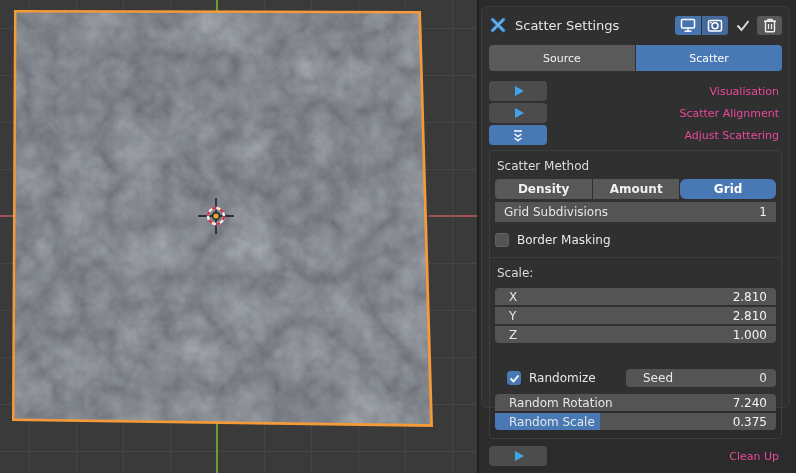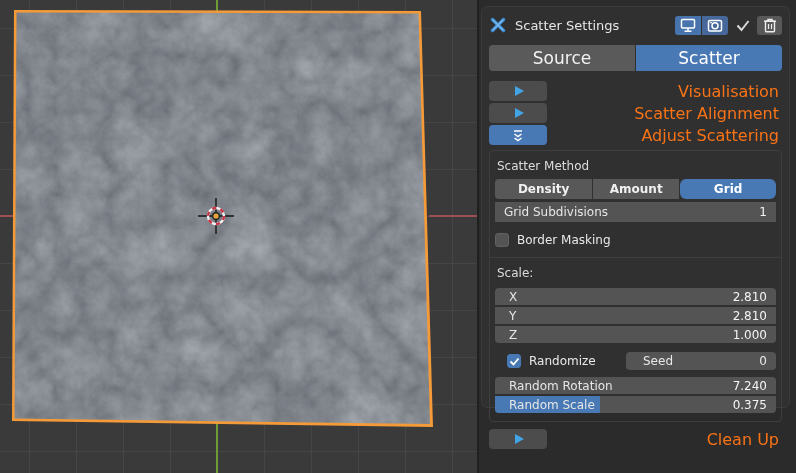--- a/index.html
+++ b/index.html
@@ -31,30 +31,30 @@
     color:#e9e9e9;font-size:12px;}
   .hdr{display:flex;align-items:center;height:28px;}
   .hdr-title{margin-left:8px;font-size:13px;color:#e6e6e6;flex:1;}
   .hdr-btn{width:26px;height:19px;display:flex;align-items:center;justify-content:center;}
   .btn-monitor{background:#4774ad;border-radius:3px 0 0 3px;margin-right:1px;}
   .btn-camera{background:#47689a;border-radius:0 3px 3px 0;}
   .btn-check{background:transparent;margin-left:4px;width:22px;}
   .btn-trash{background:#585858;border-radius:3px;margin-left:3px;width:25px;}
 
   .tabs{display:flex;margin-top:6px;height:26px;}
-  .tab{flex:1;display:flex;align-items:center;justify-content:center;font-size:17px;color:#f2f2f2;}
+  .tab{flex:1;display:flex;align-items:center;justify-content:center;font-size:11px;color:#f2f2f2;}
   .tab-source{background:#5a5a5a;border-radius:4px 0 0 4px;margin-right:1px;}
   .tab-scatter{background:#4879b4;border-radius:0 4px 4px 0;color:#fff;}
 
   .rows{margin-top:10px;}
   .op-row{display:flex;align-items:center;height:20px;margin-bottom:2px;}
   .op-btn{width:58px;height:20px;background:#4c4c4c;border-radius:4px;display:flex;align-items:center;justify-content:center;}
   .op-btn.blue{background:#4879b4;}
   .tri{width:0;height:0;border-left:9px solid #42a4e5;border-top:5.5px solid transparent;border-bottom:5.5px solid transparent;margin-left:2px;}
-  .op-label{flex:1;text-align:right;color:#f97316;font-size:16px;padding-right:3px;}
+  .op-label{flex:1;text-align:right;color:#ec4899;font-size:11px;padding-right:3px;}
 
   .subbox{margin-top:5px;border:1px solid #3e3e3e;border-radius:4px;padding:5px 5px 8px 5px;}
   .sec-label{color:#dcdcdc;padding:3px 2px 6px 2px;}
   .seg{display:flex;height:20px;font-weight:bold;}
   .seg-btn{display:flex;align-items:center;justify-content:center;background:#585858;color:#f0f0f0;}
   .seg-btn.first{width:34.6%;border-radius:4px 0 0 4px;margin-right:1px;}
   .seg-btn.mid{width:30.6%;margin-right:1px;}
   .seg-btn.last{flex:1;border-radius:0 4px 4px 0;}
   .seg-btn.active{background:#4879b4;color:#fff;border-radius:6px;}
 
@@ -70,21 +70,21 @@
   .chk-label{margin-left:8px;color:#e9e9e9;}
 
   .sep{height:1px;background:#3d3d3d;margin:9px -5px 0 -5px;}
 
   .group{margin-top:2px;}
   .group .slider{height:17px;border-radius:0;margin-top:0;margin-bottom:2px;}
   .group .slider:first-child{border-radius:4px 4px 0 0;}
   .group .slider:last-child{border-radius:0 0 4px 4px;margin-bottom:0;}
   .group .s-label{padding-left:5px;}
 
-  .rand-row{display:flex;align-items:center;margin-top:9px;height:18px;padding-left:12px;}
+  .rand-row{display:flex;align-items:center;margin-top:26px;height:18px;padding-left:12px;}
   .seed{margin-left:auto;width:150px;height:18px;background:#545454;border-radius:4px;
     display:flex;align-items:center;padding:0 9px 0 17px;box-sizing:border-box;}
   .seed .s-val{margin-left:auto;}
   .footer-rows{margin-top:7px;}
 </style>
 </head>
 <body>
 
 <div class="screen">
 

